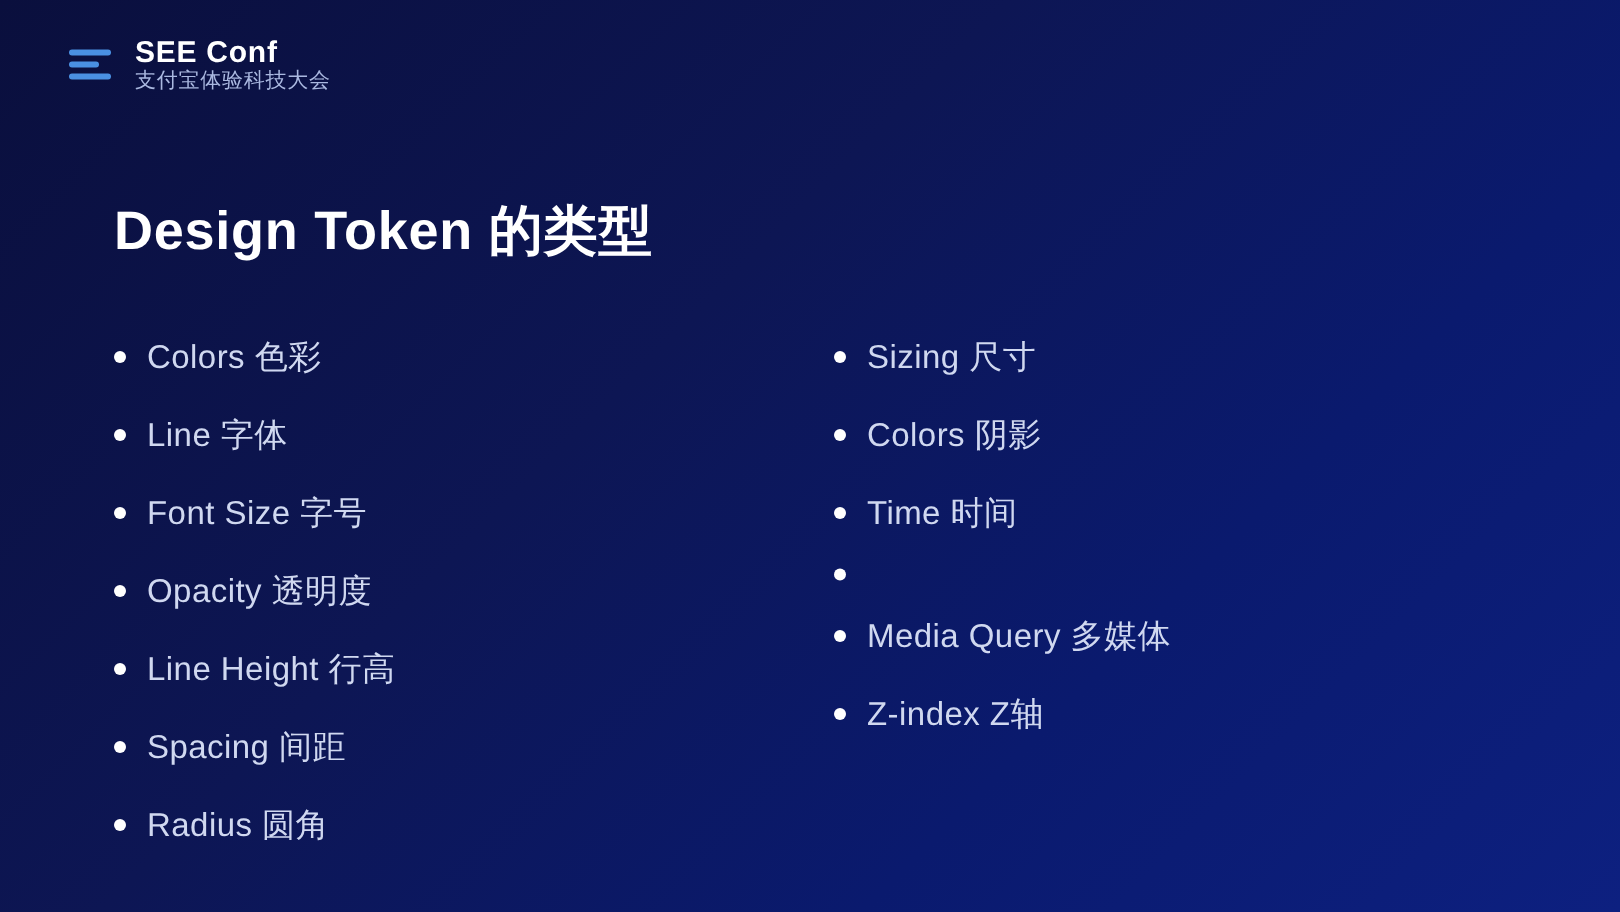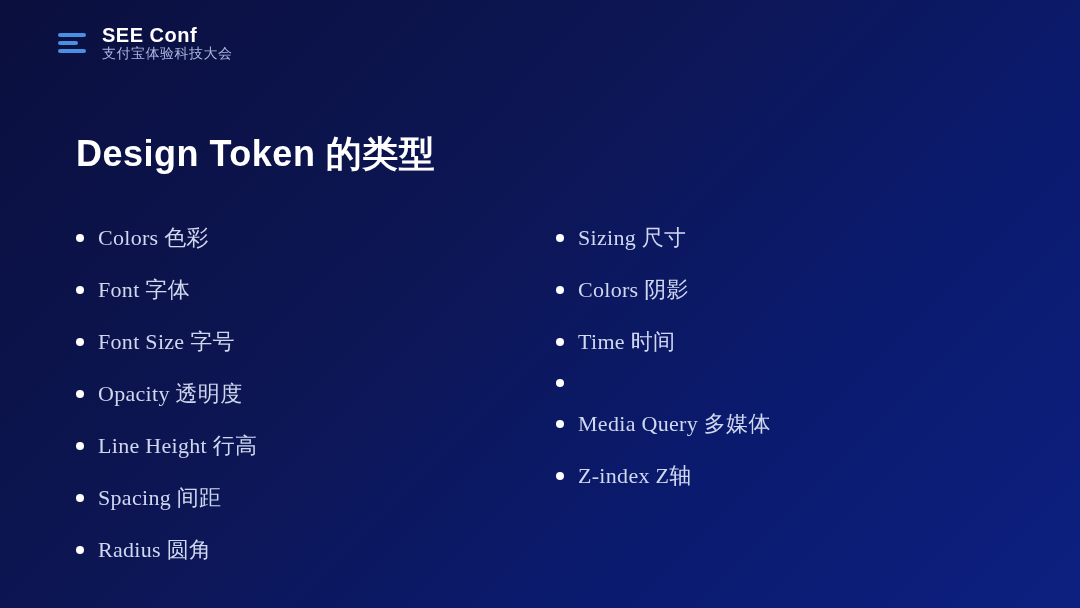--- a/index.html
+++ b/index.html
@@ -14,21 +14,21 @@
       background: linear-gradient(135deg, #0a0f3d 0%, #0d1654 40%, #0a1a6e 70%, #0d2080 100%);
       font-family: -apple-system, 'PingFang SC', 'Microsoft YaHei', 'Helvetica Neue', Arial, sans-serif;
       color: #ffffff;
       overflow: hidden;
       position: relative;
     }
 
     .header {
       position: absolute;
       top: 24px;
-      left: 56px;
+      left: 44px;
       display: flex;
       align-items: center;
       gap: 10px;
     }
 
     .logo-icon {
       width: 36px;
       height: 36px;
     }
 
@@ -62,21 +62,20 @@
       font-size: 36px;
       font-weight: 700;
       color: #ffffff;
       margin-bottom: 44px;
       letter-spacing: 0.5px;
     }
 
     .lists-container {
       display: flex;
       gap: 16px;
-      font-family: Liberation Serif, serif;
     }
 
     .list-column {
       flex: 1;
     }
 
     .list-item {
       display: flex;
       align-items: center;
       margin-bottom: 22px;
@@ -118,21 +117,21 @@
 
   <div class="lists-container">
 
     <div class="list-column" id="left-col">
     <div class="list-item">
       <span class="bullet"></span>
       <span class="item-label">Colors 色彩</span>
     </div>
         <div class="list-item">
       <span class="bullet"></span>
-      <span class="item-label">Font 字体</span>
+      <span class="item-label">Line 字体</span>
     </div>
         <div class="list-item">
       <span class="bullet"></span>
       <span class="item-label">Font Size 字号</span>
     </div>
         <div class="list-item">
       <span class="bullet"></span>
       <span class="item-label">Opacity 透明度</span>
     </div>
         <div class="list-item">

